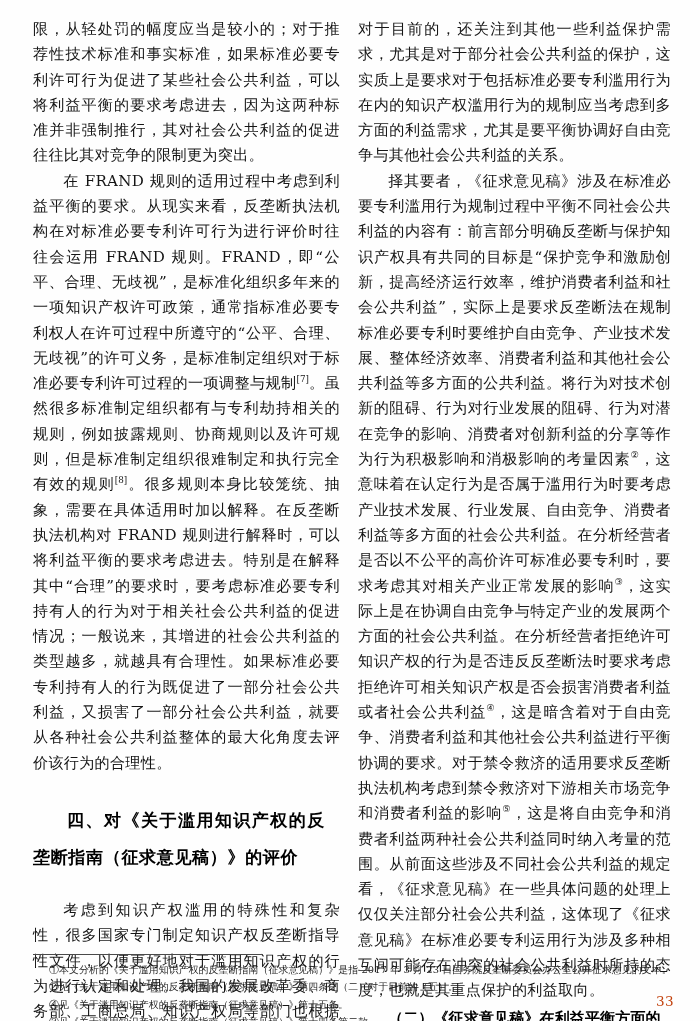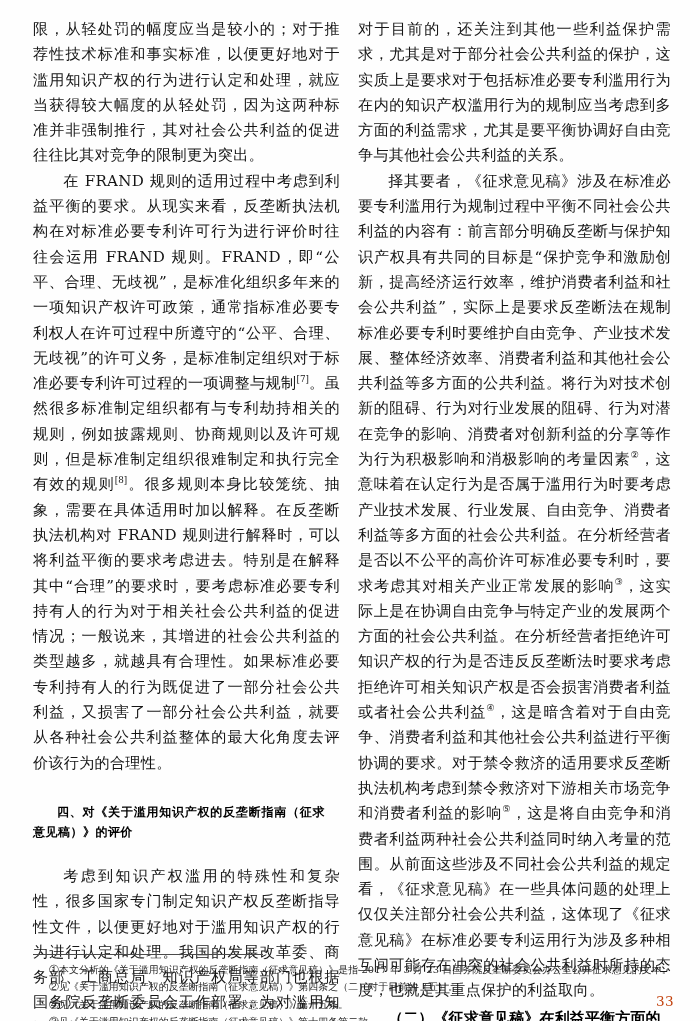--- a/index.html
+++ b/index.html
@@ -53,22 +53,22 @@
     letter-spacing: 0.02em;
     font-family: "DejaVu Serif", "Liberation Serif", serif;
     font-weight: 400;
     color: #151515;
   }
   p.para.cont {
     text-indent: 0;
   }
   h2.section-title {
     margin: 26px 15px 22px 0;
-    font-size: 12px;
-    line-height: 20px;
+    font-size: 17px;
+    line-height: 37px;
     font-weight: 700;
     text-indent: 2em;
     text-align: justify;
     text-justify: inter-ideograph;
     letter-spacing: 0.04em;
     font-family: "DejaVu Sans", "Liberation Sans", sans-serif;
     color: #000;
   }
   h3.subsection-title {
     margin: 2px 0 0 0;
@@ -128,21 +128,21 @@
 </head>
 <body>
 
 <div id="page">
 
   <div id="body-area">
     <div class="columns">
 
       <div class="col left">
 
-        <p class="para cont">限，从轻处罚的幅度应当是较小的；对于推荐性技术标准和事实标准，以便更好地对于滥用知识产权的行为进行认定和处理，就应当获得较大幅度的从轻处罚，因为这两种标准并非强制推行，其对社会公共利益的促进往往比其对竞争的限制更为突出。</p>
+        <p class="para cont">限，从轻处罚的幅度应当是较小的；对于推荐性技术标准和事实标准，如果标准必要专利许可行为促进了某些社会公共利益，可以将利益平衡的要求考虑进去，因为这两种标准并非强制推行，其对社会公共利益的促进往往比其对竞争的限制更为突出。</p>
 
         <p class="para"><span>在 FRAND 规则的适用过程中考虑到利益平衡的要求。从现实来看，反垄断执法机构在对标准必要专利许可行为进行评价时往往会运用 FRAND 规则。FRAND，即“公平、合理、无歧视”，是标准化组织多年来的一项知识产权许可政策，通常指标准必要专利权人在许可过程中所遵守的“公平、合理、无歧视”的许可义务，是标准制定组织对于标准必要专利许可过程的一项调整与规制</span><sup class="fn-br">[7]</sup><span>。虽然很多标准制定组织都有与专利劫持相关的规则，例如披露规则、协商规则以及许可规则，但是标准制定组织很难制定和执行完全有效的规则</span><sup class="fn-br">[8]</sup><span>。很多规则本身比较笼统、抽象，需要在具体适用时加以解释。在反垄断执法机构对 FRAND 规则进行解释时，可以将利益平衡的要求考虑进去。特别是在解释其中“合理”的要求时，要考虑标准必要专利持有人的行为对于相关社会公共利益的促进情况；一般说来，其增进的社会公共利益的类型越多，就越具有合理性。如果标准必要专利持有人的行为既促进了一部分社会公共利益，又损害了一部分社会公共利益，就要从各种社会公共利益整体的最大化角度去评价该行为的合理性。</span></p>
 
         <h2 class="section-title">四、对《关于滥用知识产权的反垄断指南（征求意见稿）》的评价</h2>
 
         <p class="para"><span>考虑到知识产权滥用的特殊性和复杂性，很多国家专门制定知识产权反垄断指导性文件，以便更好地对于滥用知识产权的行为进行认定和处理。我国的发展改革委、商务部、工商总局、知识产权局等部门也根据国务院反垄断委员会工作部署，为对滥用知识产权行为适用《中华人民共和国反垄断法》提供指引，起草了《关于滥用知识产权的反垄断指南（草案建议稿）》，并已经几易其稿，提出了《征求意见稿》。现从反垄断法利益平衡的角度出发，对于目前的《征求意见稿》略作分析</span></p>
 
       </div>
 
       <div class="col right">

